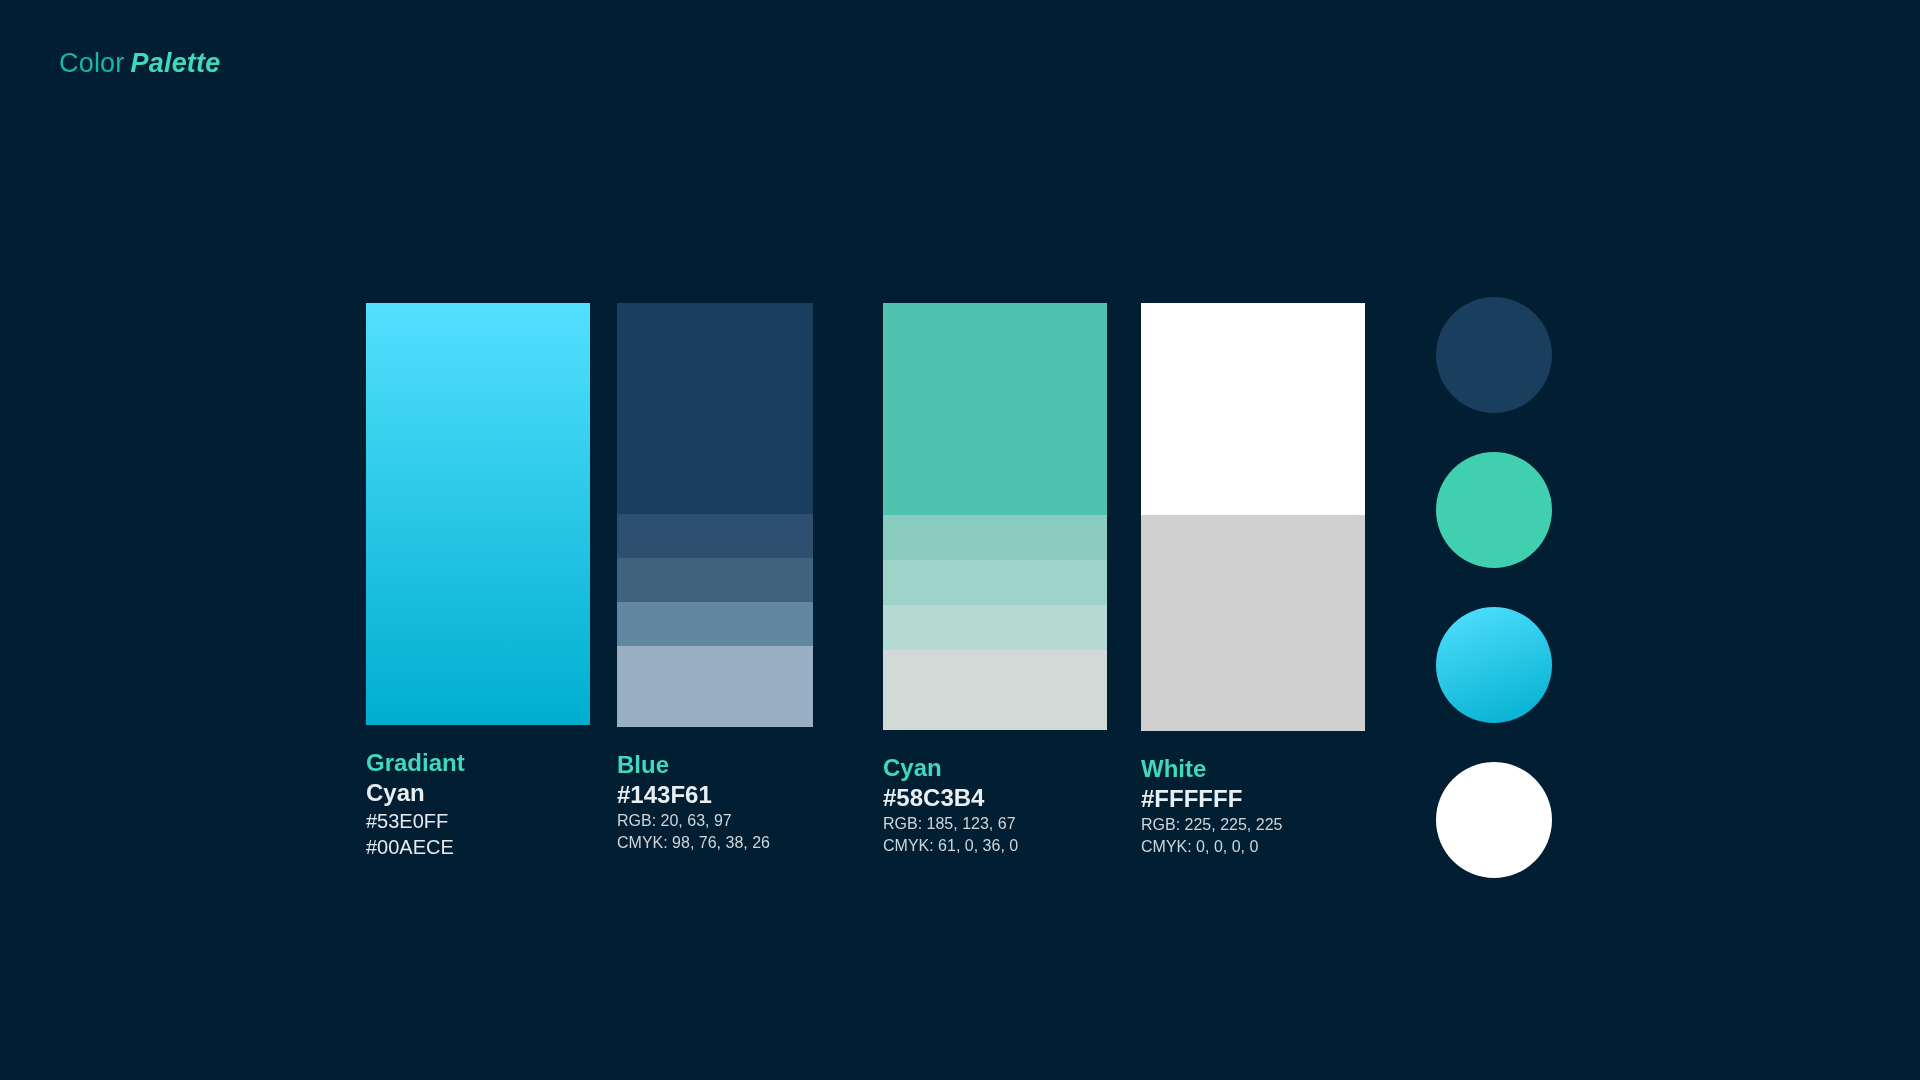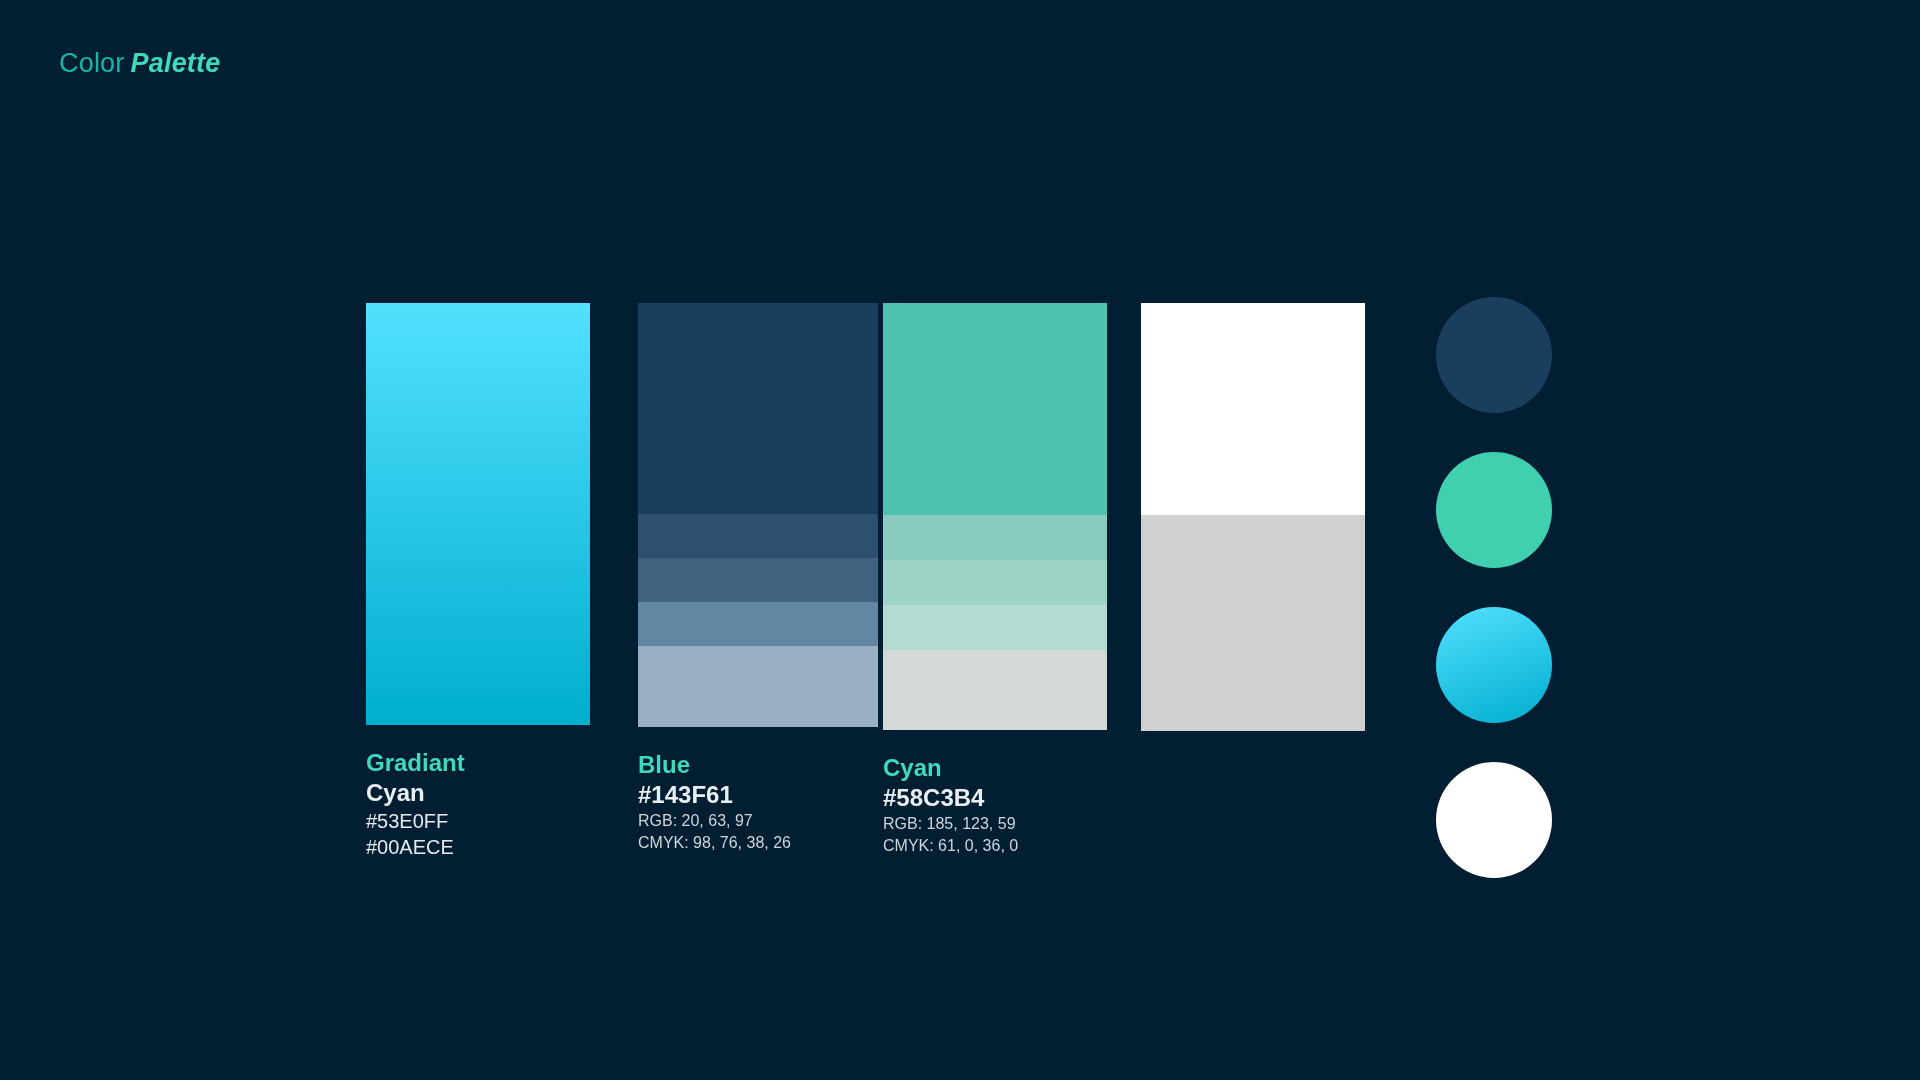--- a/index.html
+++ b/index.html
@@ -41,21 +41,21 @@
     position: absolute;
     left: 366px;
     top: 303px;
   }
   .swatch-col {
     position: absolute;
     top: 0;
     width: 224px;
   }
   .swatch-col.c0 { left: 0px;   width: 224px; }
-  .swatch-col.c1 { left: 272px; width: 240px; }
+  .swatch-col.c1 { left: 251px; width: 196px; }
   .swatch-col.c2 { left: 517px; width: 224px; }
   .swatch-col.c3 { left: 775px; width: 224px; }
 
   .swatch {
     width: 100%;
     position: relative;
     overflow: hidden;
   }
   .swatch.h0 { height: 422px; }
   .swatch.h1 { height: 424px; }
@@ -157,30 +157,36 @@
     <div class="swatch h2" id="sw2">
         <div class="band" style="background: rgb(79, 195, 176); height: 49.6487%;"></div>
         <div class="band" style="background: rgb(138, 204, 192); height: 10.5386%;"></div>
         <div class="band" style="background: rgb(158, 211, 200); height: 10.5386%;"></div>
         <div class="band" style="background: rgb(180, 218, 210); height: 10.5386%;"></div>
         <div class="band" style="background: rgb(210, 217, 214); height: 18.7354%;"></div>
       </div>
     <div class="info">
       <span class="line name">Cyan</span>
       <span class="line sub">#58C3B4</span>
-      <span class="line meta">RGB: 185, 123, 59</span>
+      <span class="line meta">RGB: 185, 123, 67</span>
       <span class="line meta">CMYK: 61, 0, 36, 0</span>
     </div>
   </div>
 
   <div class="swatch-col c3">
     <div class="swatch h3" id="sw3">
         <div class="band" style="background: rgb(255, 255, 255); height: 49.5327%;"></div>
         <div class="band" style="background: rgb(208, 208, 208); height: 50.4673%;"></div>
       </div>
+    <div class="info">
+      <span class="line name">White</span>
+      <span class="line sub">#FFFFFF</span>
+      <span class="line meta">RGB: 225, 225, 225</span>
+      <span class="line meta">CMYK: 0, 0, 0, 0</span>
+    </div>
   </div>
 </div>
 
 <div class="circles">
   <div class="circle r0" id="ci0" style="background: rgb(26, 63, 94);"></div>
   <div class="circle r1" id="ci1" style="background: rgb(64, 208, 175);"></div>
   <div class="circle r2" id="ci2" style="background: linear-gradient(160deg, rgb(83, 224, 255) 0%, rgb(0, 174, 206) 100%);"></div>
   <div class="circle r3" id="ci3" style="background: rgb(255, 255, 255);"></div>
 </div>
 

